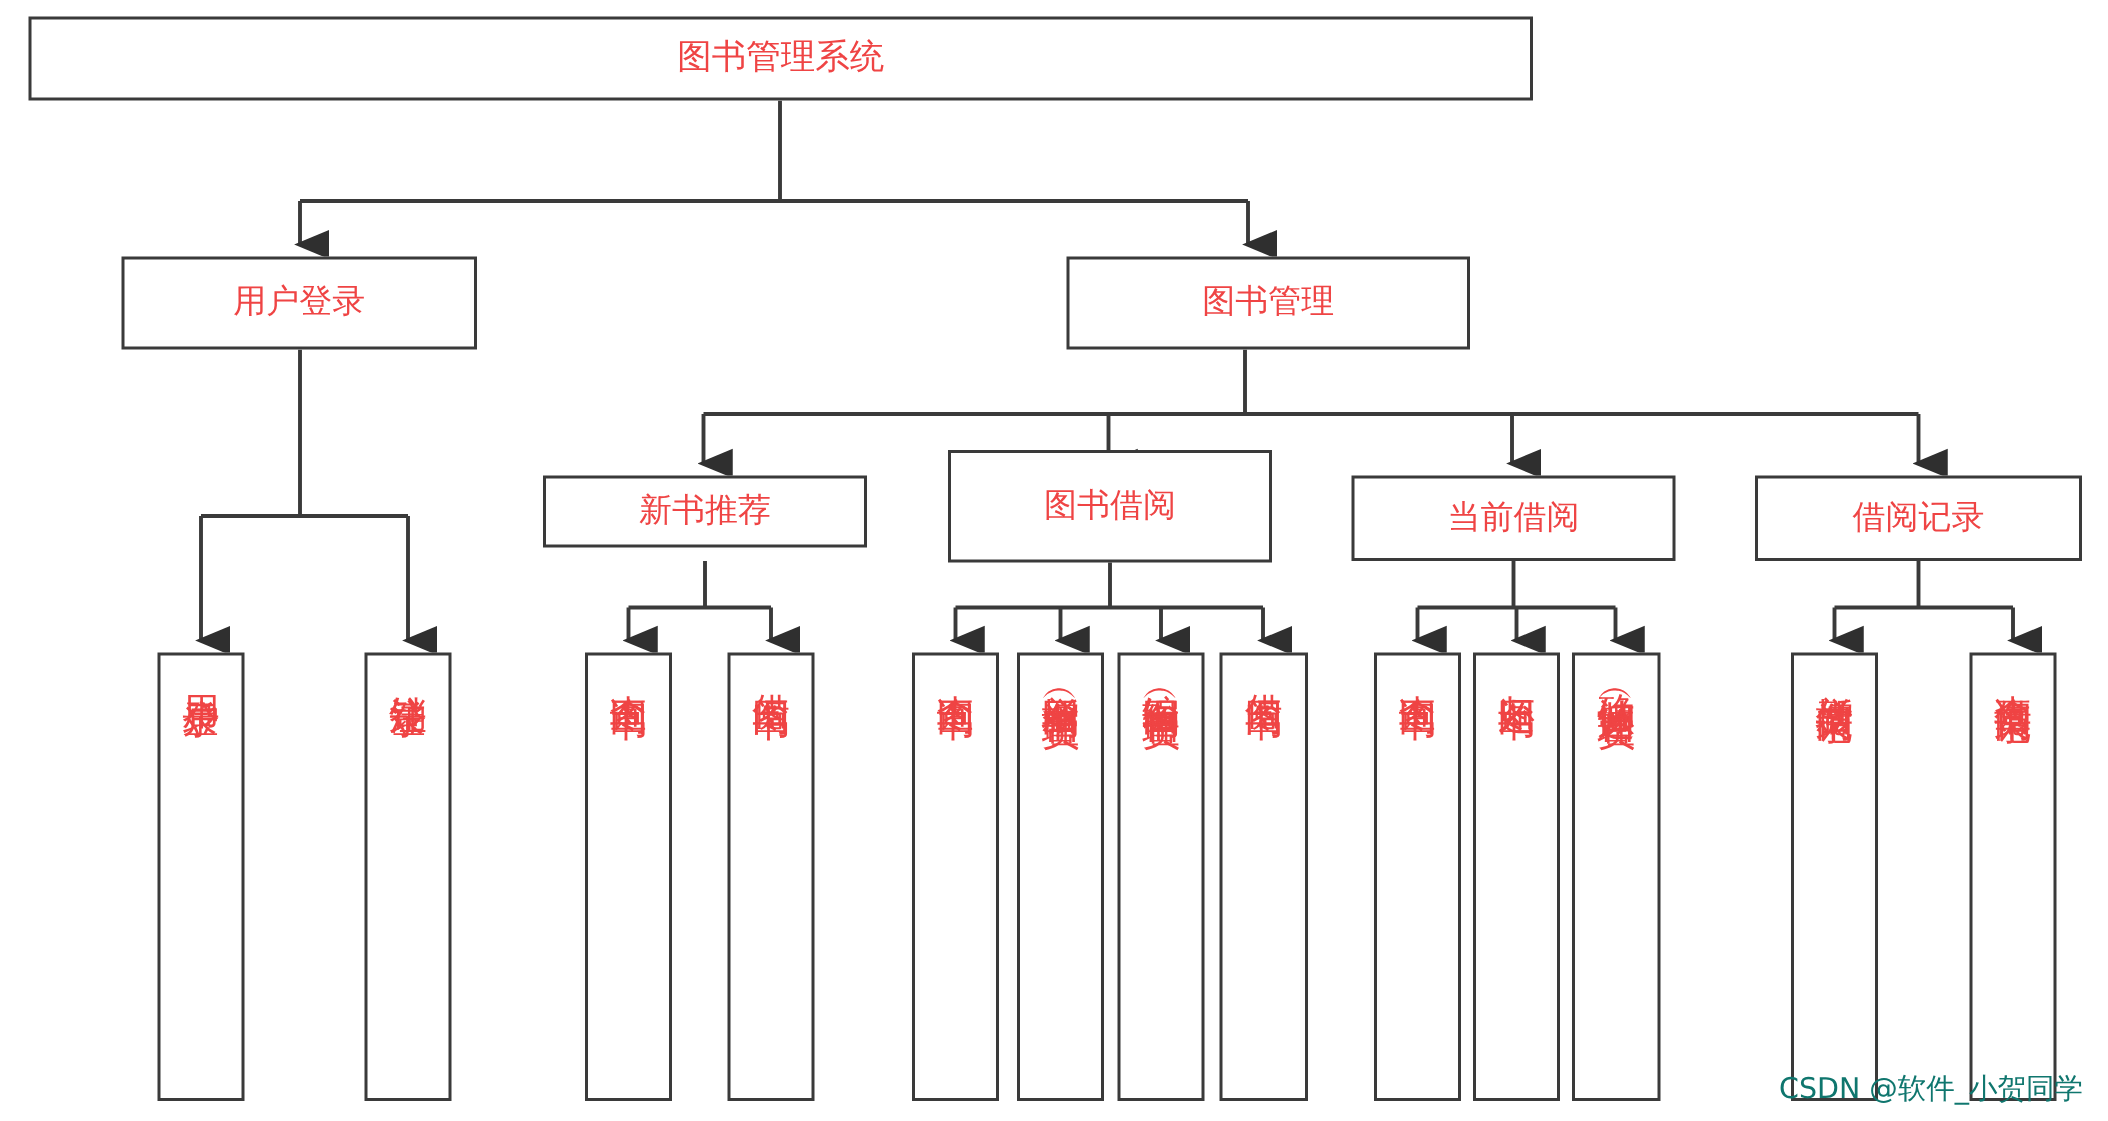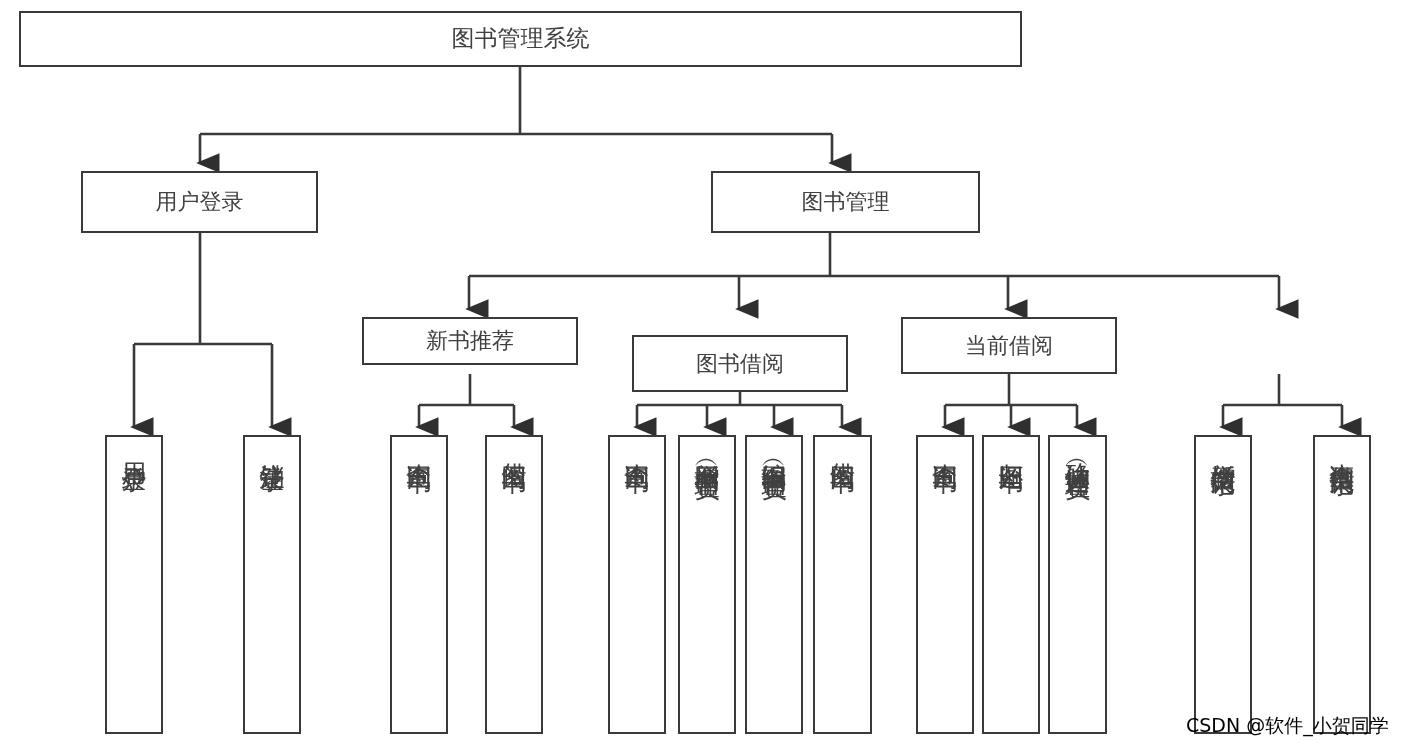--- a/index.html
+++ b/index.html
@@ -28,21 +28,21 @@
     position: absolute;
     box-sizing: border-box;
     background: #ffffff;
     border: 2px solid #3a3a3a;
     display: flex;
     align-items: center;
     justify-content: center;
     z-index: 2;
   }
   .node .label {
-    color: #404040;
+    color: #ef4444;
     line-height: 1.18;
     text-align: center;
     white-space: nowrap;
   }
   
   .node.horiz .label {
     font-size: 22px;
   }
   .node.root .label {
     font-size: 23px;
@@ -59,21 +59,21 @@
     font-size: 25px;
     letter-spacing: 2px;
     line-height: 1;
     white-space: nowrap;
   }
   .watermark {
     position: absolute;
     left: 1186px;
     top: 713px;
     font-size: 19px;
-    color: #000000;
+    color: #0f766e;
     white-space: nowrap;
     z-index: 5;
     font-family: "DejaVu Sans", "Liberation Sans", sans-serif;
   }
 </style>
 </head>
 <body>
 
 <div id="canvas">
 
@@ -134,25 +134,28 @@
   <div class="node horiz" style="left:81px; top:171px; width:237px; height:62px;">
     <span class="label">用户登录</span>
   </div>
   <div class="node horiz" style="left:711px; top:171px; width:269px; height:62px;">
     <span class="label">图书管理</span>
   </div>
 
   <div class="node horiz" style="left:362px; top:317px; width:216px; height:48px;">
     <span class="label">新书推荐</span>
   </div>
-  <div class="node horiz" style="left:632px; top:335px; width:216px; height:57px;">
+  <div class="node horiz" style="left:632px; top:300px; width:216px; height:75px;">
     <span class="label">图书借阅</span>
   </div>
   <div class="node horiz" style="left:901px; top:317px; width:216px; height:57px;align-items:center;">
     <span class="label">当前借阅</span>
+  </div>
+  <div class="node horiz" style="left:1170px; top:317px; width:218px; height:57px;">
+    <span class="label">借阅记录</span>
   </div>
 
   <div class="node vert" style="left:105px; top:435px; width:58px; height:299px;">
     <span class="label">用户登录</span>
   </div>
   <div class="node vert" style="left:243px; top:435px; width:58px; height:299px;">
     <span class="label">注销登录</span>
   </div>
   <div class="node vert" style="left:390px; top:435px; width:58px; height:299px;">
     <span class="label">查询图书</span>

